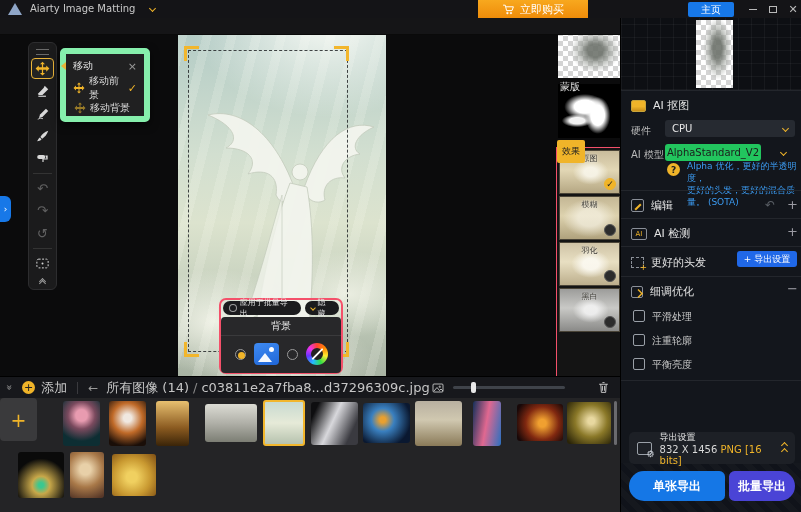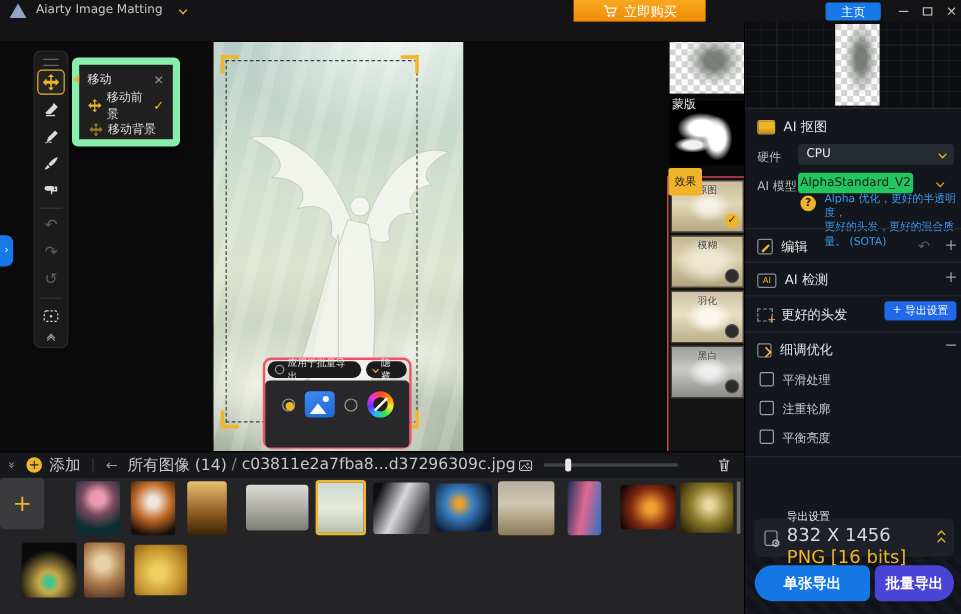--- a/index.html
+++ b/index.html
@@ -122,21 +122,21 @@
   .marquee-ic::after{content:"+";position:absolute;right:-4px;bottom:-5px;color:#f0b429;font-size:9px}
   .resize-ic{width:12px;height:12px;border:1px solid #8a8f98;border-radius:2px;position:relative}
   .resize-ic::after{content:"";position:absolute;left:2px;top:2px;width:7px;height:7px;border-top:2px solid #f0b429;border-right:2px solid #f0b429;transform:rotate(45deg) scale(.7)}
   .pic-ic{width:15px;height:12px;border:1px solid #c9a43a;border-radius:2px;background:linear-gradient(180deg,#f0b429 55%,#c98f1a);position:relative}
   .edit-ic{width:13px;height:13px;border:1px solid #8a8f98;border-radius:2px;position:relative}
   .edit-ic::after{content:"";position:absolute;left:2px;top:6px;width:8px;height:2px;background:#f0b429;transform:rotate(-45deg)}
   .export-card{position:absolute;left:8px;top:414px;width:166px;height:32px;background:#1d2026;border-radius:5px;display:flex;align-items:center;padding:0 8px;gap:8px;cursor:pointer}
   .exp-ic{width:16px;height:13px;border:1px solid #9aa0a8;border-radius:2px;position:relative}
   .exp-ic::after{content:"⚙";position:absolute;right:-4px;bottom:-5px;color:#c9cdd4;font-size:9px}
   .exp-line1{color:#e8e8e8;font-size:9px}
-  .exp-line2{font-size:15px;color:#d8d8d8}
+  .exp-line2{font-size:10px;color:#d8d8d8}
   .yellow{color:#f0b429}
   .dblchev{margin-left:auto;display:flex;flex-direction:column;gap:1px}
   .exp-btn{position:absolute;height:30px;display:flex;align-items:center;justify-content:center;color:#fff;font-size:12px;font-weight:bold;cursor:pointer}
   .single-btn{left:8px;top:453px;width:96px;background:#1577e6;border-radius:16px 6px 6px 16px}
   .batch-btn{left:108px;top:453px;width:66px;background:#4a44d6;border-radius:6px 16px 16px 6px}
   .corner-hatch{position:absolute;left:0;top:445px;width:181px;height:49px;background:repeating-linear-gradient(45deg,#15181e 0 6px,#10131a 6px 12px);z-index:-1}
 
   
   .bottombar{left:0;top:376px;width:620px;height:22px;background:#17181c;z-index:18;border-top:1px solid #000;display:flex;align-items:center}
   .bb-ic{color:#9a9a9a;font-size:10px;cursor:pointer}
@@ -363,20 +363,21 @@
         <span>应用于批量导出</span>
       </div>
       <div class="pill">
         <span class="dblchev" style="margin:0">
           <span class="chev" style="transform:rotate(45deg);width:4px;height:4px"></span>
         </span>
         <span>隐藏</span>
       </div>
     </div>
     <div class="bgpop-body">
+      <div class="bgpop-title">背景</div>
       <div class="bgpop-row">
         <span class="radio lg on"></span>
         <span class="img-swatch"></span>
         <span class="radio lg"></span>
         <span class="wheel"></span>
       </div>
     </div>
   </div>
 
   <div class="abs chan-label" style="left:560px;top:19px">RGBA</div>

